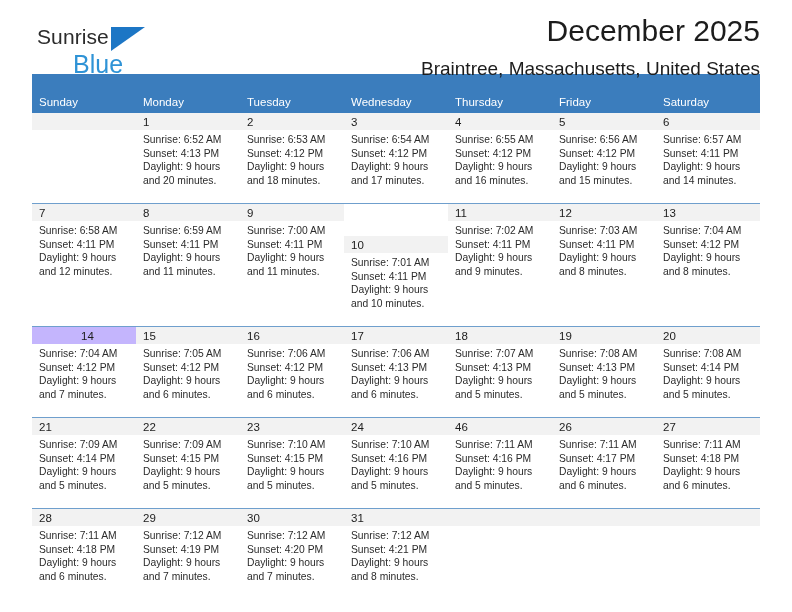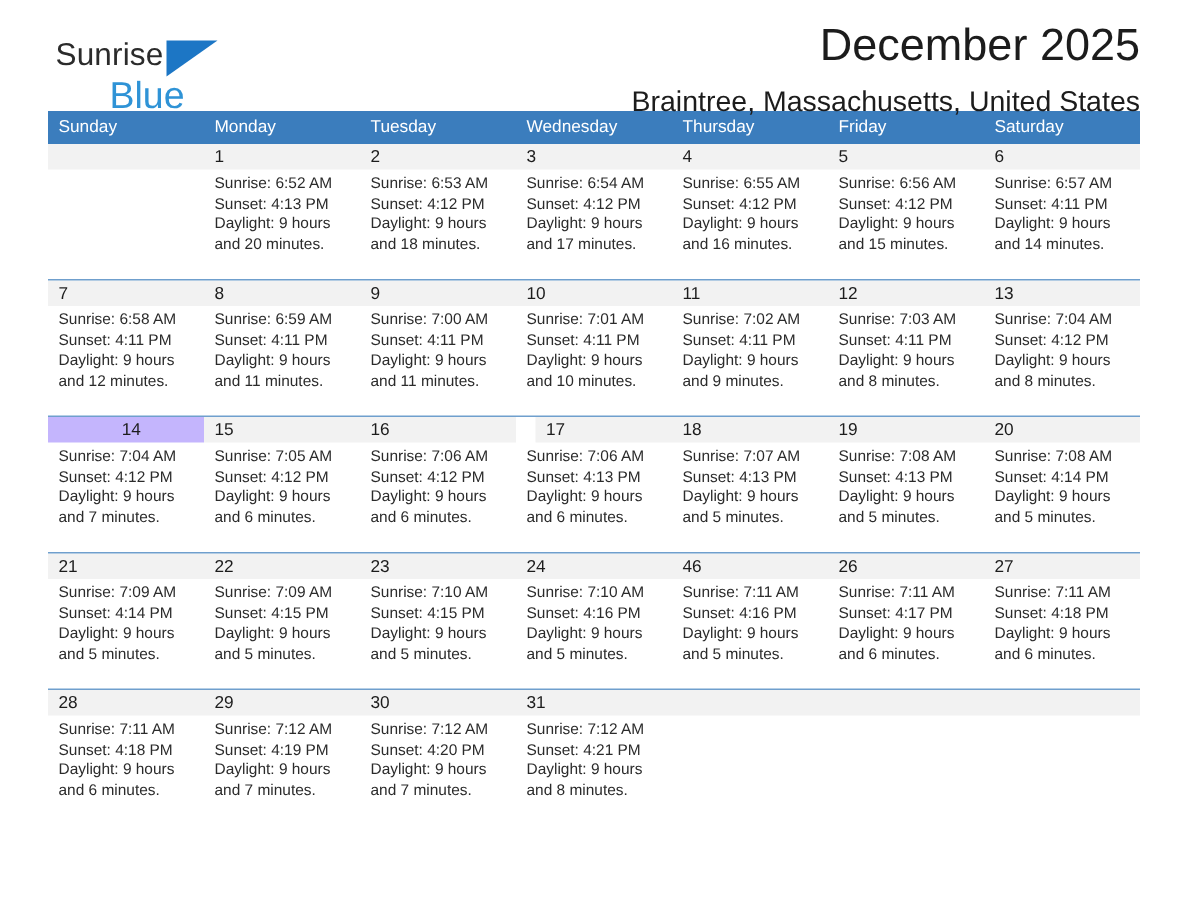--- a/index.html
+++ b/index.html
@@ -87,21 +87,21 @@
     border-collapse: collapse;
     table-layout: fixed;
     width: 728px;
   }
   .calendar th {
     background: #3b7dbd;
     color: #ffffff;
     font-size: 11.5px;
     font-weight: normal;
     text-align: left;
-    padding: 5px 0 5px 7px;
+    padding: 22px 0 5px 7px;
     height: 22px;
     border: none;
   }
   .calendar td {
     vertical-align: top;
     padding: 0;
     border: none;
     width: 104px;
   }
 
@@ -277,21 +277,21 @@
               <div class="cell-body">
                 <div>Sunrise: 7:00 AM</div>
                 <div>Sunset: 4:11 PM</div>
                 <div>Daylight: 9 hours</div>
                 <div>and 11 minutes.</div>
               </div>
             </div>
           </td>
           <td style="border-top-color: rgb(111, 159, 205);">
             <div class="cell-inner">
-              <div class="daynum-band" style="background: rgb(242, 242, 242);">10</div>
+              <div class="daynum-band" style="background: rgb(242, 242, 242); margin-top: 32px;">10</div>
               <div class="cell-body">
                 <div>Sunrise: 7:01 AM</div>
                 <div>Sunset: 4:11 PM</div>
                 <div>Daylight: 9 hours</div>
                 <div>and 10 minutes.</div>
               </div>
             </div>
           </td>
           <td style="border-top-color: rgb(111, 159, 205);">
             <div class="cell-inner">
@@ -356,21 +356,21 @@
               <div class="cell-body">
                 <div>Sunrise: 7:06 AM</div>
                 <div>Sunset: 4:12 PM</div>
                 <div>Daylight: 9 hours</div>
                 <div>and 6 minutes.</div>
               </div>
             </div>
           </td>
           <td style="border-top-color: rgb(111, 159, 205);">
             <div class="cell-inner">
-              <div class="daynum-band" style="background: rgb(242, 242, 242); margin-left: 13px;">17</div>
+              <div class="daynum-band" style="background: rgb(242, 242, 242);">17</div>
               <div class="cell-body">
                 <div>Sunrise: 7:06 AM</div>
                 <div>Sunset: 4:13 PM</div>
                 <div>Daylight: 9 hours</div>
                 <div>and 6 minutes.</div>
               </div>
             </div>
           </td>
           <td style="border-top-color: rgb(111, 159, 205);">
             <div class="cell-inner">

